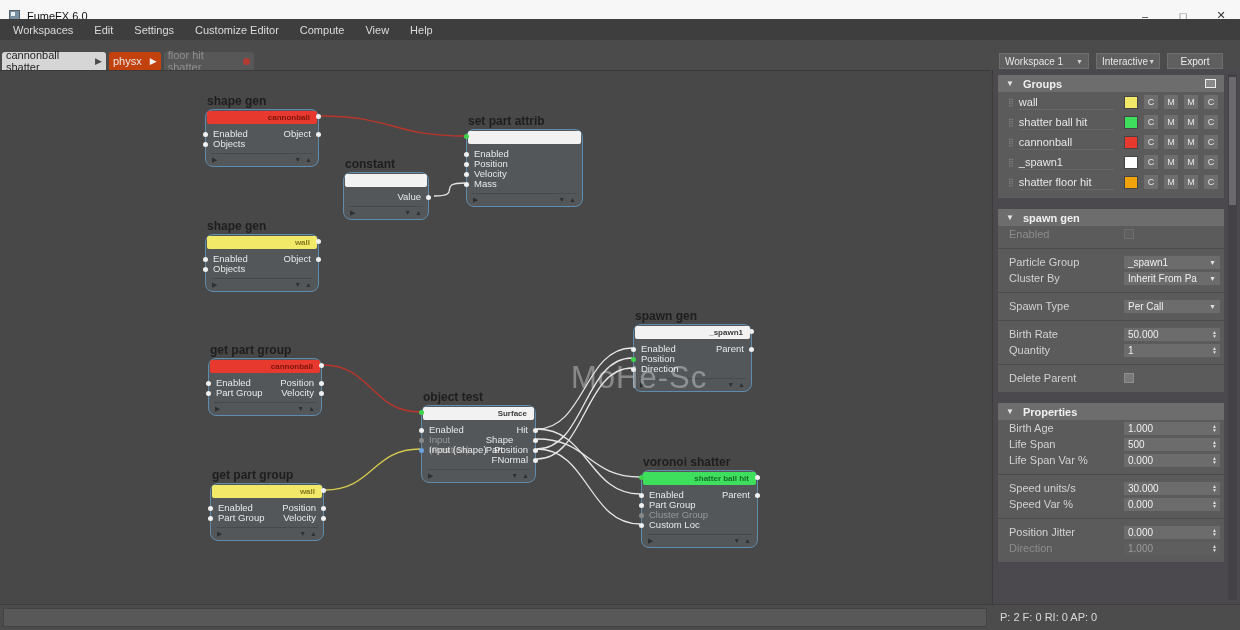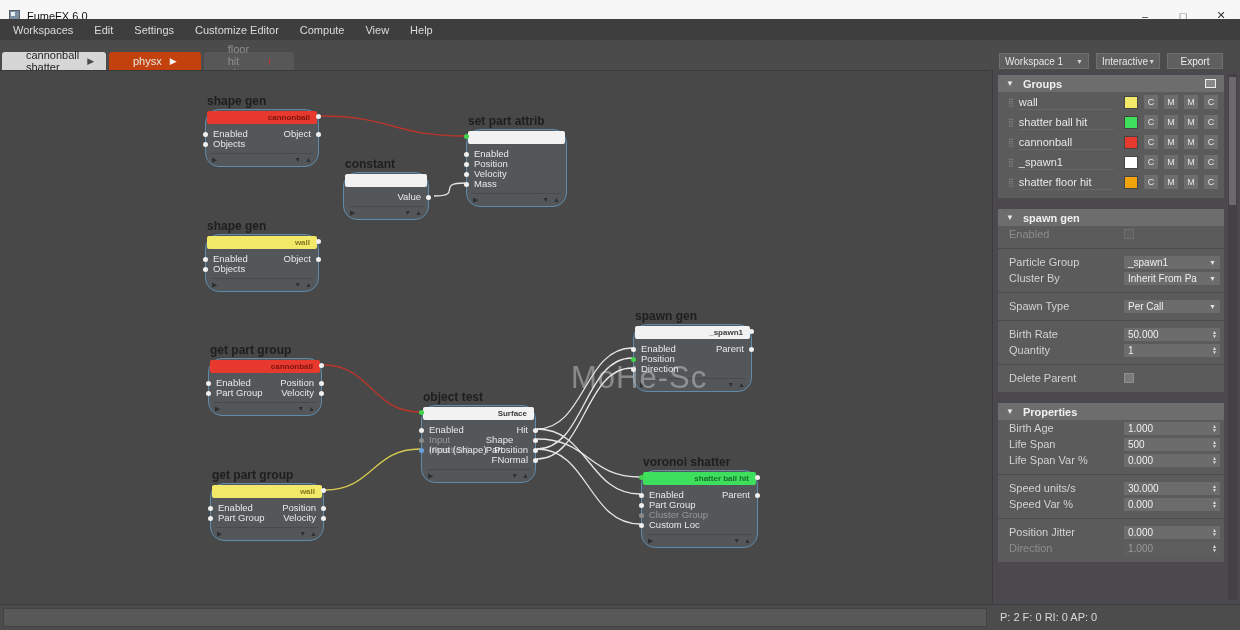--- a/index.html
+++ b/index.html
@@ -14,40 +14,40 @@
   .win-controls { margin-left:auto; display:flex; }
   .win-btn { width:38px; height:19px; display:flex; align-items:center; justify-content:center; font-size:11px; color:#333; }
 
   
   .menubar { position:absolute; top:19px; left:0; right:0; height:21px; background:#3e3e3e; display:flex; align-items:center; gap:21px; padding-left:13px; }
   .menu-item { font-size:11px; color:#dcdcdc; }
 
   
   .subbar { position:absolute; top:40px; left:0; right:0; height:30px; background:#4b4b4b; }
   .tabs { position:absolute; left:2px; bottom:0; display:flex; align-items:flex-end; gap:3px; }
-  .tab { height:18px; display:flex; align-items:center; border-radius:3px 3px 0 0; padding:0 24px; font-size:11px; gap:8px; }
+  .tab { height:18px; display:flex; align-items:center; border-radius:3px 3px 0 0; padding:0 4px; font-size:11px; gap:8px; }
   .tab.active { background:#d6d6d6; color:#222; width:104px; justify-content:space-between; }
   .tab.active .tab-ic { color:#4b4b4b; font-size:9px; }
   .tab.normal { background:#c2410c; color:#e8e8e8; }
   .tab.normal .tab-ic { color:#f2f2f2; font-size:9px; }
   .tab.disabled { background:#575757; color:#8f8f8f; width:90px; justify-content:space-between; }
   .dot-ic { width:7px; height:7px; border-radius:50%; background:#b23b33; }
 
   .toolbar { position:absolute; left:999px; top:53px; display:flex; gap:7px; }
   .tb-select { width:90px; height:16px; background:#5f5f5f; border:1px solid #6f6f6f; color:#e6e6e6; font-size:10px; display:flex; align-items:center; justify-content:space-between; padding:0 5px; }
   .tb-select.small { width:64px; }
   .tb-caret { font-size:7px; color:#d0d0d0; }
   .tb-button { width:56px; height:16px; background:#5f5f5f; border:1px solid #6f6f6f; color:#efefef; font-size:10px; display:flex; align-items:center; justify-content:center; }
 
   
   .canvas { position:absolute; left:0; top:70px; width:990px; height:534px; background:#484848; border-top:1px solid #3a3a3a; overflow:hidden; }
   .watermark { position:absolute; left:571px; top:289px; font-size:31px; color:rgba(223,227,229,.42); letter-spacing:1px; }
   #wires { position:absolute; left:0; top:0; width:990px; height:534px; }
 
-  .node { position:absolute; background:#53575a; border:1px solid #5f8cad; border-radius:14px; }
+  .node { position:absolute; background:#53575a; border:1px solid #5f8cad; border-radius:8px; }
   .node-title { position:absolute; top:-16px; left:1px; font-size:12px; font-weight:700; color:#1e1e1e; white-space:nowrap; }
   .node-header { height:13px; margin:1px; border-radius:2px; position:relative; display:flex; align-items:center; justify-content:flex-end; padding-right:7px; }
   .hlabel { font-size:8px; font-weight:700; }
   .hdot { position:absolute; width:6px; height:6px; border-radius:50%; top:3px; }
   .hdot.in { left:-4px; } .hdot.out { right:-4px; }
   .node-body { padding:4px 0 0; }
   .prow { position:relative; height:10px; display:flex; justify-content:space-between; padding:0 7px; font-size:9.5px; line-height:10px; color:#e9e9e9; }
   .plabel.dis { color:#989898; }
   .pdot { position:absolute; width:5px; height:5px; border-radius:50%; top:2.5px; background:#f0f0f0; }
   .pdot.l { left:-3px; } .pdot.r { right:-3px; }
@@ -188,21 +188,21 @@
             <span class="plabel"></span>
             <span class="plabel">Value</span>
             <span class="pdot r "></span>
           </div>
         </div>
         <div class="node-footer">
           <span>▶</span>
           <span class="f-right"><span>▼</span><span>▲</span></span>
         </div>
       </div>
-      <div class="node" style="left: 466px; top: 58px; width: 101px;">
+      <div class="node" style="left: 466px; top: 58px; width: 117px;">
         <div class="node-title">set part attrib</div>
         <div class="node-header" style="background: rgb(242, 242, 242);">
           <span class="hlabel" style="color: rgb(85, 85, 85);"></span>
           <span class="hdot in pdot green" style="position: absolute;"></span>
         </div>
         <div class="node-body">
           <div class="prow">
             <span class="plabel">Enabled</span>
             <span class="plabel"></span>
             <span class="pdot l "></span>

